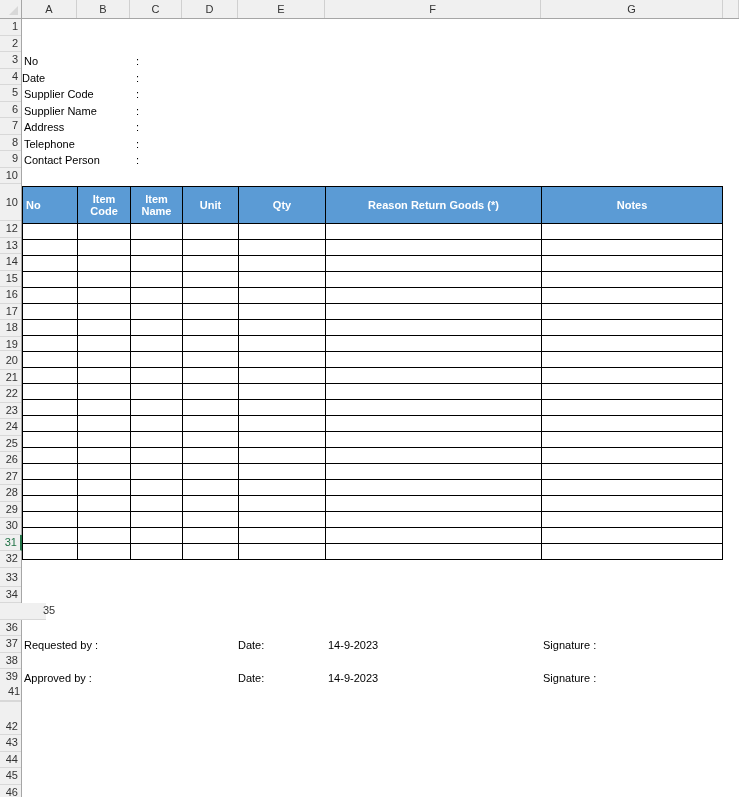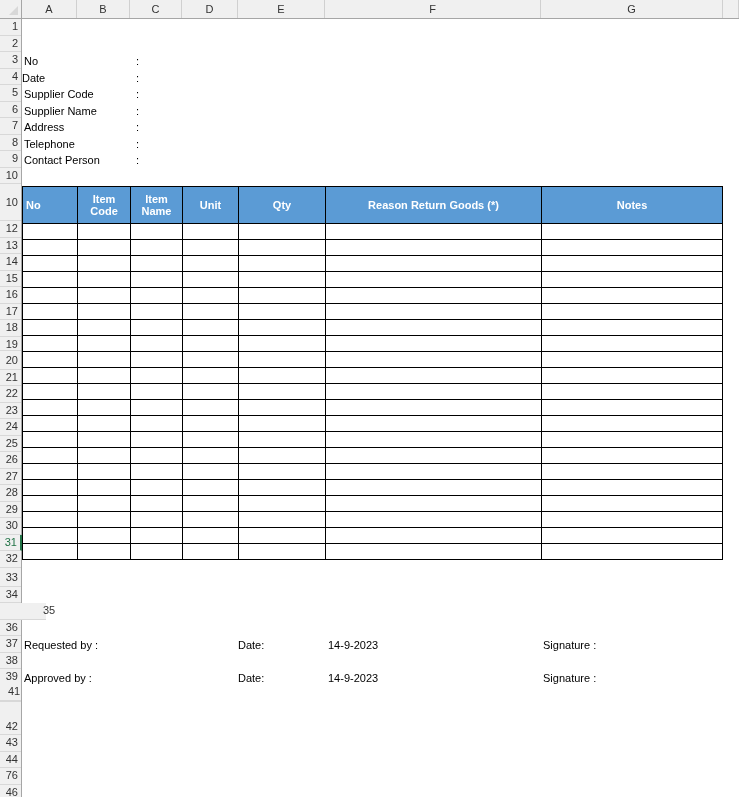--- a/index.html
+++ b/index.html
@@ -245,21 +245,21 @@
       <div class="rowhead" style="top: 603px; height: 16.5px; line-height: 15.5px; padding-left: 43px;">35</div>
       <div class="rowhead" style="top: 619.5px; height: 16.5px; line-height: 15.5px;">36</div>
       <div class="rowhead" style="top: 636px; height: 16.5px; line-height: 15.5px;">37</div>
       <div class="rowhead" style="top: 652.5px; height: 16.5px; line-height: 15.5px;">38</div>
       <div class="rowhead" style="top: 669px; height: 16.5px; line-height: 15.5px;">39</div>
       <div class="rowhead" style="top: 685.5px; height: 16.5px; line-height: 15.5px;">40</div>
       <div class="rowhead" style="top: 684px; height: 16.5px; line-height: 15.5px; padding-left: 8px;">41</div>
       <div class="rowhead" style="top: 718.5px; height: 16.5px; line-height: 15.5px;">42</div>
       <div class="rowhead" style="top: 735px; height: 16.5px; line-height: 15.5px;">43</div>
       <div class="rowhead" style="top: 751.5px; height: 16.5px; line-height: 15.5px;">44</div>
-      <div class="rowhead" style="top: 768px; height: 16.5px; line-height: 15.5px;">76</div>
+      <div class="rowhead" style="top: 768px; height: 16.5px; line-height: 15.5px;">45</div>
       <div class="rowhead" style="top: 784.5px; height: 16.5px; line-height: 15.5px;">46</div>
     </div>
 
   <div class="cells">
 
 
 
     <div id="header-fields">
         <div class="cell" style="left: 2px; top: 34px;">No</div>
         <div class="cell" style="left: 114px; top: 34px;">:</div>

